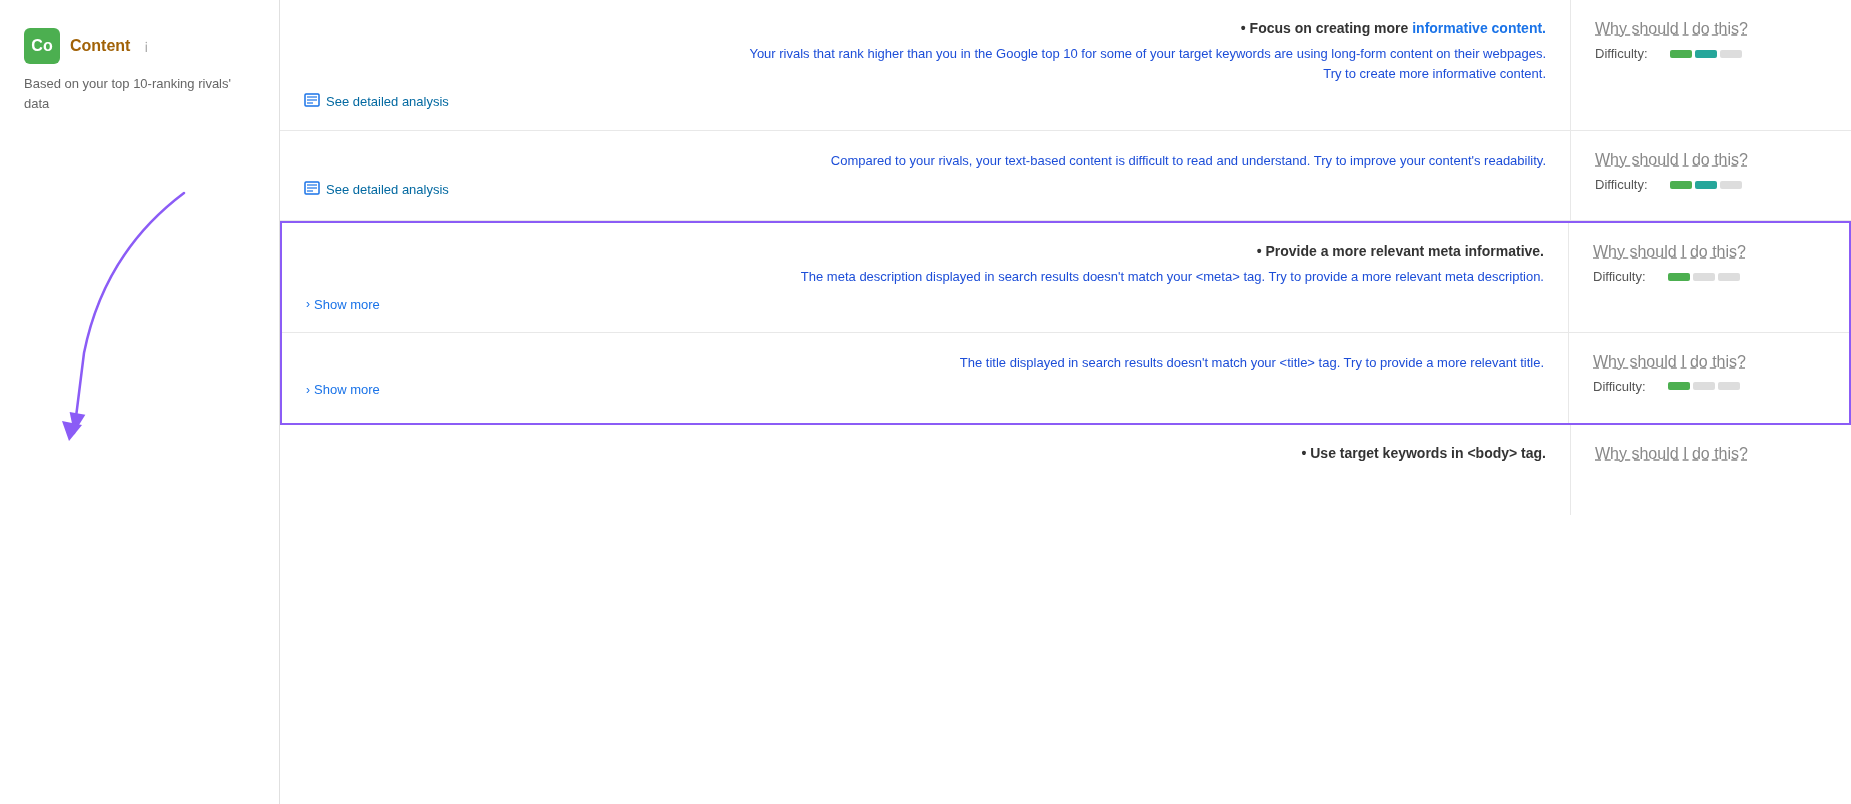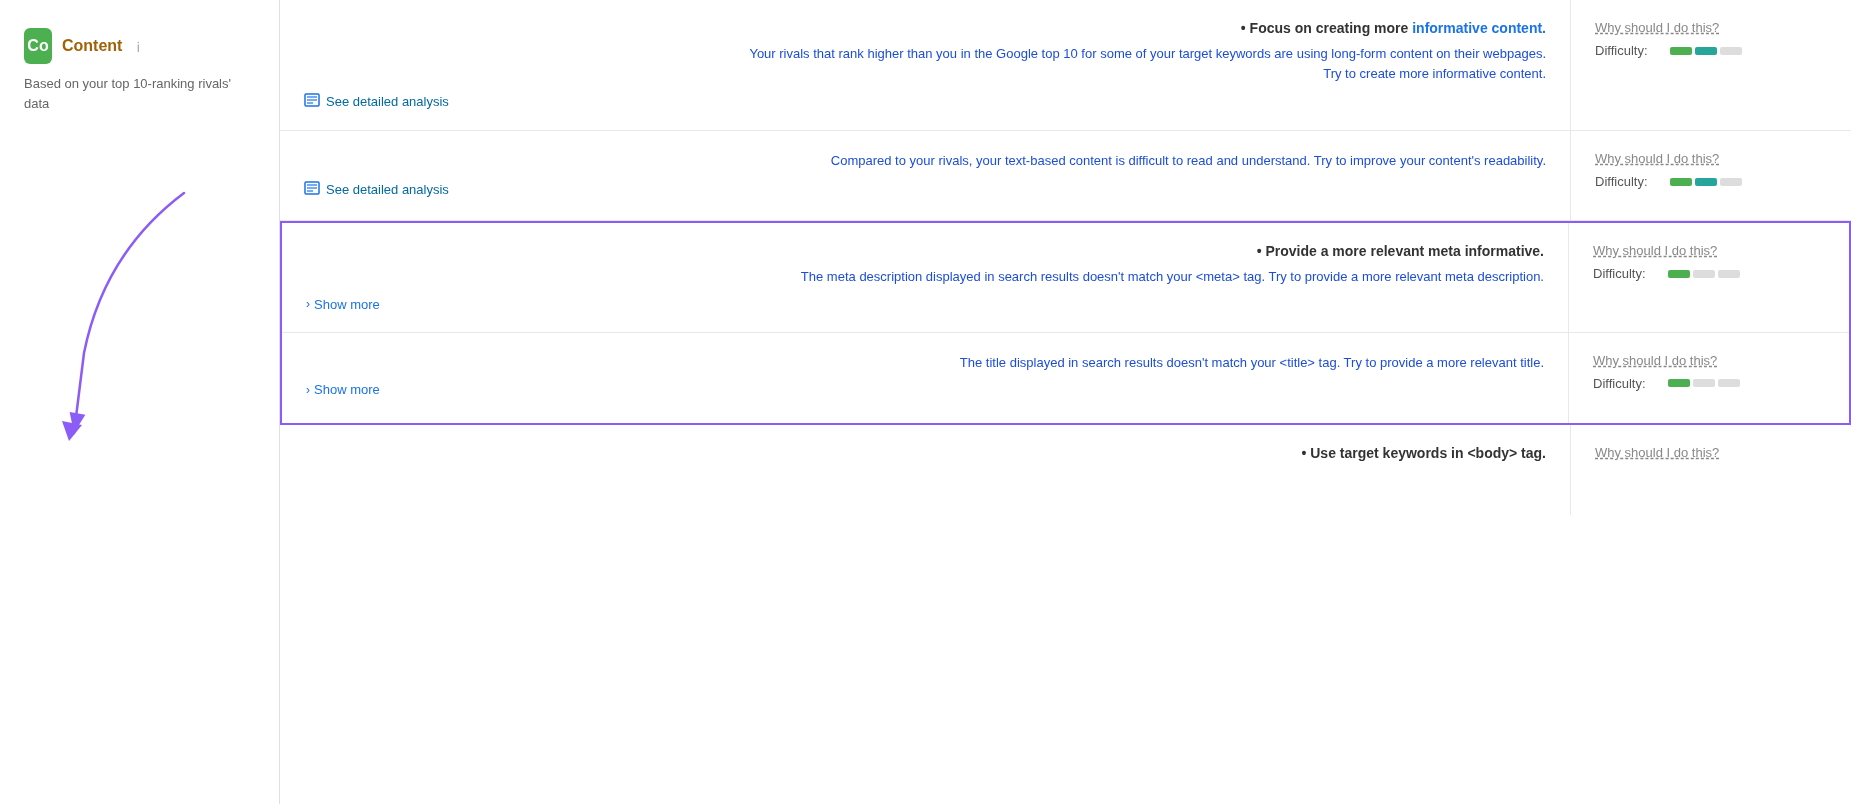--- a/index.html
+++ b/index.html
@@ -23,21 +23,21 @@
       border-right: 1px solid #e0e0e0;
       background: #fff;
     }
     .sidebar-header {
       display: flex;
       align-items: center;
       gap: 10px;
       margin-bottom: 10px;
     }
     .sidebar-logo {
-      width: 28px;
+      width: 36px;
       height: 36px;
       background: #4caf50;
       border-radius: 6px;
       display: flex;
       align-items: center;
       justify-content: center;
       color: #fff;
       font-weight: bold;
       font-size: 16px;
     }
@@ -122,21 +122,21 @@
       text-decoration: none;
       display: flex;
       align-items: center;
       gap: 4px;
       cursor: pointer;
     }
     .chevron-right {
       font-size: 12px;
     }
     .why-link {
-      font-size: 13px;
+      font-size: 16px;
       color: #888;
       text-decoration: underline;
       text-decoration-style: dashed;
       cursor: pointer;
       margin-bottom: 8px;
       display: block;
     }
     .difficulty-row {
       display: flex;
       align-items: center;

